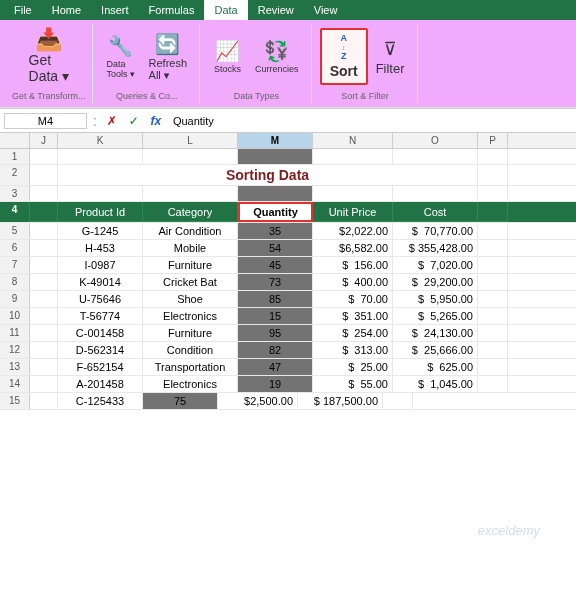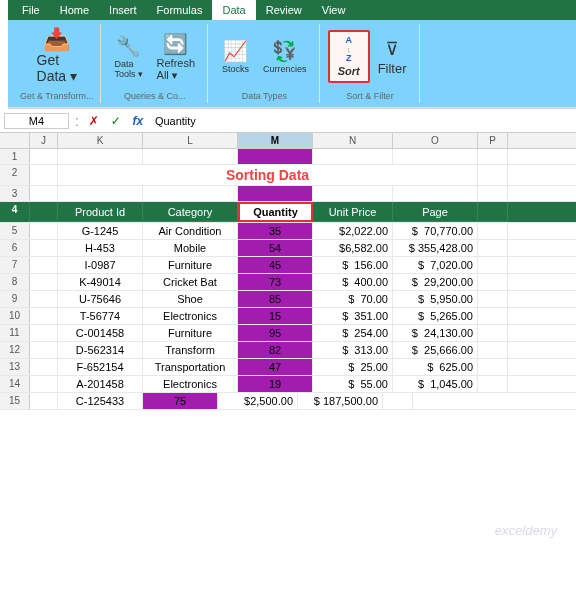--- a/index.html
+++ b/index.html
@@ -1,34 +1,34 @@
 <!DOCTYPE html>
 <html><head>
   <meta charset="utf-8">
   <style>
     * { margin: 0; padding: 0; box-sizing: border-box; }
     body { font-family: 'Segoe UI', Arial, sans-serif; font-size: 11px; background: #fff; width: 576px; height: 598px; overflow: hidden; }
 
     
-    .ribbon { background: #7dd3fc; border-bottom: 1px solid #ccc; margin-left: 8px; }
+    .ribbon { background: #f0abfc; border-bottom: 1px solid #ccc; }
     .ribbon-tabs { display: flex; background: #217346; padding: 0 4px; }
     .ribbon-tab { color: #fff; padding: 4px 10px; font-size: 11px; cursor: pointer; }
     .ribbon-tab.active { background: #fff; color: #217346; }
     .ribbon-content { display: flex; align-items: stretch; padding: 4px 6px; gap: 2px; border-bottom: 1px solid #e0e0e0; }
     .ribbon-group { display: flex; flex-direction: column; align-items: center; border-right: 1px solid #e0e0e0; padding: 0 6px; min-width: 60px; }
     .ribbon-group-buttons { display: flex; gap: 2px; flex: 1; align-items: center; justify-content: center; }
     .ribbon-group-label { font-size: 9px; color: #666; margin-top: 2px; padding-bottom: 2px; }
     .ribbon-btn { display: flex; flex-direction: column; align-items: center; justify-content: center; padding: 2px 5px; cursor: pointer; border: 1px solid transparent; border-radius: 2px; min-width: 36px; font-size: 9px; color: #333; gap: 1px; }
     .ribbon-btn .icon { font-size: 18px; line-height: 1; }
     .ribbon-btn.large { padding: 4px 6px; }
     .sort-btn-highlighted { border: 2px solid #e03030 !important; background: #fff5f5; }
 
     
     .formula-bar { display: flex; align-items: center; border-bottom: 1px solid #ccc; padding: 2px 4px; background: #fff; gap: 4px; height: 24px; }
-    .cell-ref { border: 1px solid #ccc; padding: 1px 4px; width: 65px; font-size: 11px; text-align: center; }
+    .cell-ref { border: 1px solid #ccc; padding: 1px 4px; width: 83px; font-size: 11px; text-align: center; }
     .formula-divider { color: #999; font-size: 14px; margin: 0 2px; }
     .formula-icon { color: #555; font-size: 12px; width: 18px; text-align: center; }
     .formula-input { flex: 1; font-size: 11px; padding: 1px 4px; border: none; outline: none; }
 
     
     .spreadsheet { overflow: hidden; }
     .col-headers { display: flex; background: #f2f2f2; border-bottom: 1px solid #ccc; }
     .row-header { width: 30px; min-width: 30px; text-align: center; border-right: 1px solid #ccc; padding: 2px 0; font-size: 10px; color: #555; background: #f2f2f2; }
     .col-header { text-align: center; border-right: 1px solid #ccc; padding: 2px 0; font-size: 10px; color: #555; background: #f2f2f2; }
     .col-j { width: 28px; }
@@ -40,24 +40,24 @@
     .col-p { width: 30px; }
 
     .spreadsheet-row { display: flex; border-bottom: 1px solid #e8e8e8; }
     .cell { border-right: 1px solid #e8e8e8; padding: 2px 4px; overflow: hidden; white-space: nowrap; font-size: 11px; display: flex; align-items: center; }
     .cell-center { justify-content: center; }
     .cell-right { justify-content: flex-end; }
     .cell-bold { font-weight: normal; }
     .cell-header-row { background: #217346; color: #fff; font-weight: bold; }
     .cell-header-row .cell { background: #217346; color: #fff; border-right-color: #2a8a50; border-bottom: 1px solid #2a8a50; }
     .cell-quantity-header { background: #fff !important; color: #000 !important; border: 2px solid #e03030 !important; font-weight: bold; }
-    .active-col-m { background: #a21caf; text-align: right; }
+    .active-col-m { background: #737373; text-align: right; }
 
     
-    .watermark { position: absolute; bottom: 60px; right: 19px; font-size: 13px; color: rgba(180,180,220,0.5); font-style: italic; pointer-events: none; z-index: 10; }
+    .watermark { position: absolute; bottom: 60px; right: 36px; font-size: 13px; color: rgba(180,180,220,0.5); font-style: italic; pointer-events: none; z-index: 10; }
 
     .get-data-group { min-width: 55px; }
     .data-tools-group { min-width: 65px; }
     .stocks-group { min-width: 80px; }
     .sort-filter-group { min-width: 70px; }
   </style>
 </head>
 <body>
 
 <div class="ribbon">
@@ -113,21 +113,21 @@
 
     <div class="ribbon-group sort-filter-group">
       <div class="ribbon-group-buttons">
 
         <div class="ribbon-btn sort-btn-highlighted" style="flex-direction:column; align-items:center; padding:4px 8px;">
           <div style="display:flex; flex-direction:column; align-items:center; line-height:1.1; font-weight:bold;">
             <span style="font-size:9px; color:#2060c0;">A</span>
             <span style="font-size:7px; color:#888;">↕</span>
             <span style="font-size:9px; color:#2060c0;">Z</span>
           </div>
-          <span style="font-size:11px; font-weight:bold;font-style:italic;">Sort</span>
+          <span style="font-size:14px; font-weight:bold;">Sort</span>
         </div>
         <div class="ribbon-btn">
           <span style="font-size:18px;">⊽</span>
           <span style="font-size:13px;">Filter</span>
         </div>
       </div>
       <div class="ribbon-group-label">Sort &amp; Filter</div>
     </div>
   </div>
 </div>
@@ -161,21 +161,21 @@
     <div class="cell col-l"></div>
     <div class="cell col-m active-col-m"></div>
     <div class="cell col-n"></div>
     <div class="cell col-o"></div>
     <div class="cell col-p"></div>
   </div>
 
   <div class="spreadsheet-row">
     <div class="row-header">2</div>
     <div class="cell col-j"></div>
-    <div class="cell col-k col-l col-m col-n col-o" style="width:420px; justify-content:center; font-size:14px; font-weight:bold; color:#ef4444; border-right:1px solid #e8e8e8;">Sorting Data</div>
+    <div class="cell col-k col-l col-m col-n col-o" style="width:420px; justify-content:center; font-size:14px; font-weight:bold; color:#7f1d1d; border-right:1px solid #e8e8e8;">Sorting Data</div>
     <div class="cell col-p"></div>
   </div>
 
   <div class="spreadsheet-row">
     <div class="row-header">3</div>
     <div class="cell col-j"></div>
     <div class="cell col-k"></div>
     <div class="cell col-l"></div>
     <div class="cell col-m active-col-m"></div>
     <div class="cell col-n"></div>
@@ -183,21 +183,21 @@
     <div class="cell col-p"></div>
   </div>
 
   <div class="spreadsheet-row cell-header-row">
     <div class="row-header" style="background:#217346; color:#fff; border-right-color:#2a8a50;">4</div>
     <div class="cell col-j cell-center cell-bold"></div>
     <div class="cell col-k cell-center cell-bold">Product Id</div>
     <div class="cell col-l cell-center cell-bold">Category</div>
     <div class="cell col-m cell-center cell-bold cell-quantity-header">Quantity</div>
     <div class="cell col-n cell-center cell-bold">Unit Price</div>
-    <div class="cell col-o cell-center cell-bold">Page</div>
+    <div class="cell col-o cell-center cell-bold">Cost</div>
     <div class="cell col-p"></div>
   </div>
 
   <div class="spreadsheet-row">
     <div class="row-header">5</div>
     <div class="cell col-j"></div>
     <div class="cell col-k cell-center">G-1245</div>
     <div class="cell col-l cell-center">Air Condition</div>
     <div class="cell col-m cell-center active-col-m">35</div>
     <div class="cell col-n cell-right">$2,022.00</div>
@@ -268,21 +268,21 @@
     <div class="cell col-m cell-center active-col-m">95</div>
     <div class="cell col-n cell-right">$&nbsp; 254.00</div>
     <div class="cell col-o cell-right">$&nbsp; 24,130.00</div>
     <div class="cell col-p"></div>
   </div>
 
   <div class="spreadsheet-row">
     <div class="row-header">12</div>
     <div class="cell col-j"></div>
     <div class="cell col-k cell-center">D-562314</div>
-    <div class="cell col-l cell-center">Transform</div>
+    <div class="cell col-l cell-center">Condition</div>
     <div class="cell col-m cell-center active-col-m">82</div>
     <div class="cell col-n cell-right">$&nbsp; 313.00</div>
     <div class="cell col-o cell-right">$&nbsp; 25,666.00</div>
     <div class="cell col-p"></div>
   </div>
 
   <div class="spreadsheet-row">
     <div class="row-header">13</div>
     <div class="cell col-j"></div>
     <div class="cell col-k cell-center">F-652154</div>

